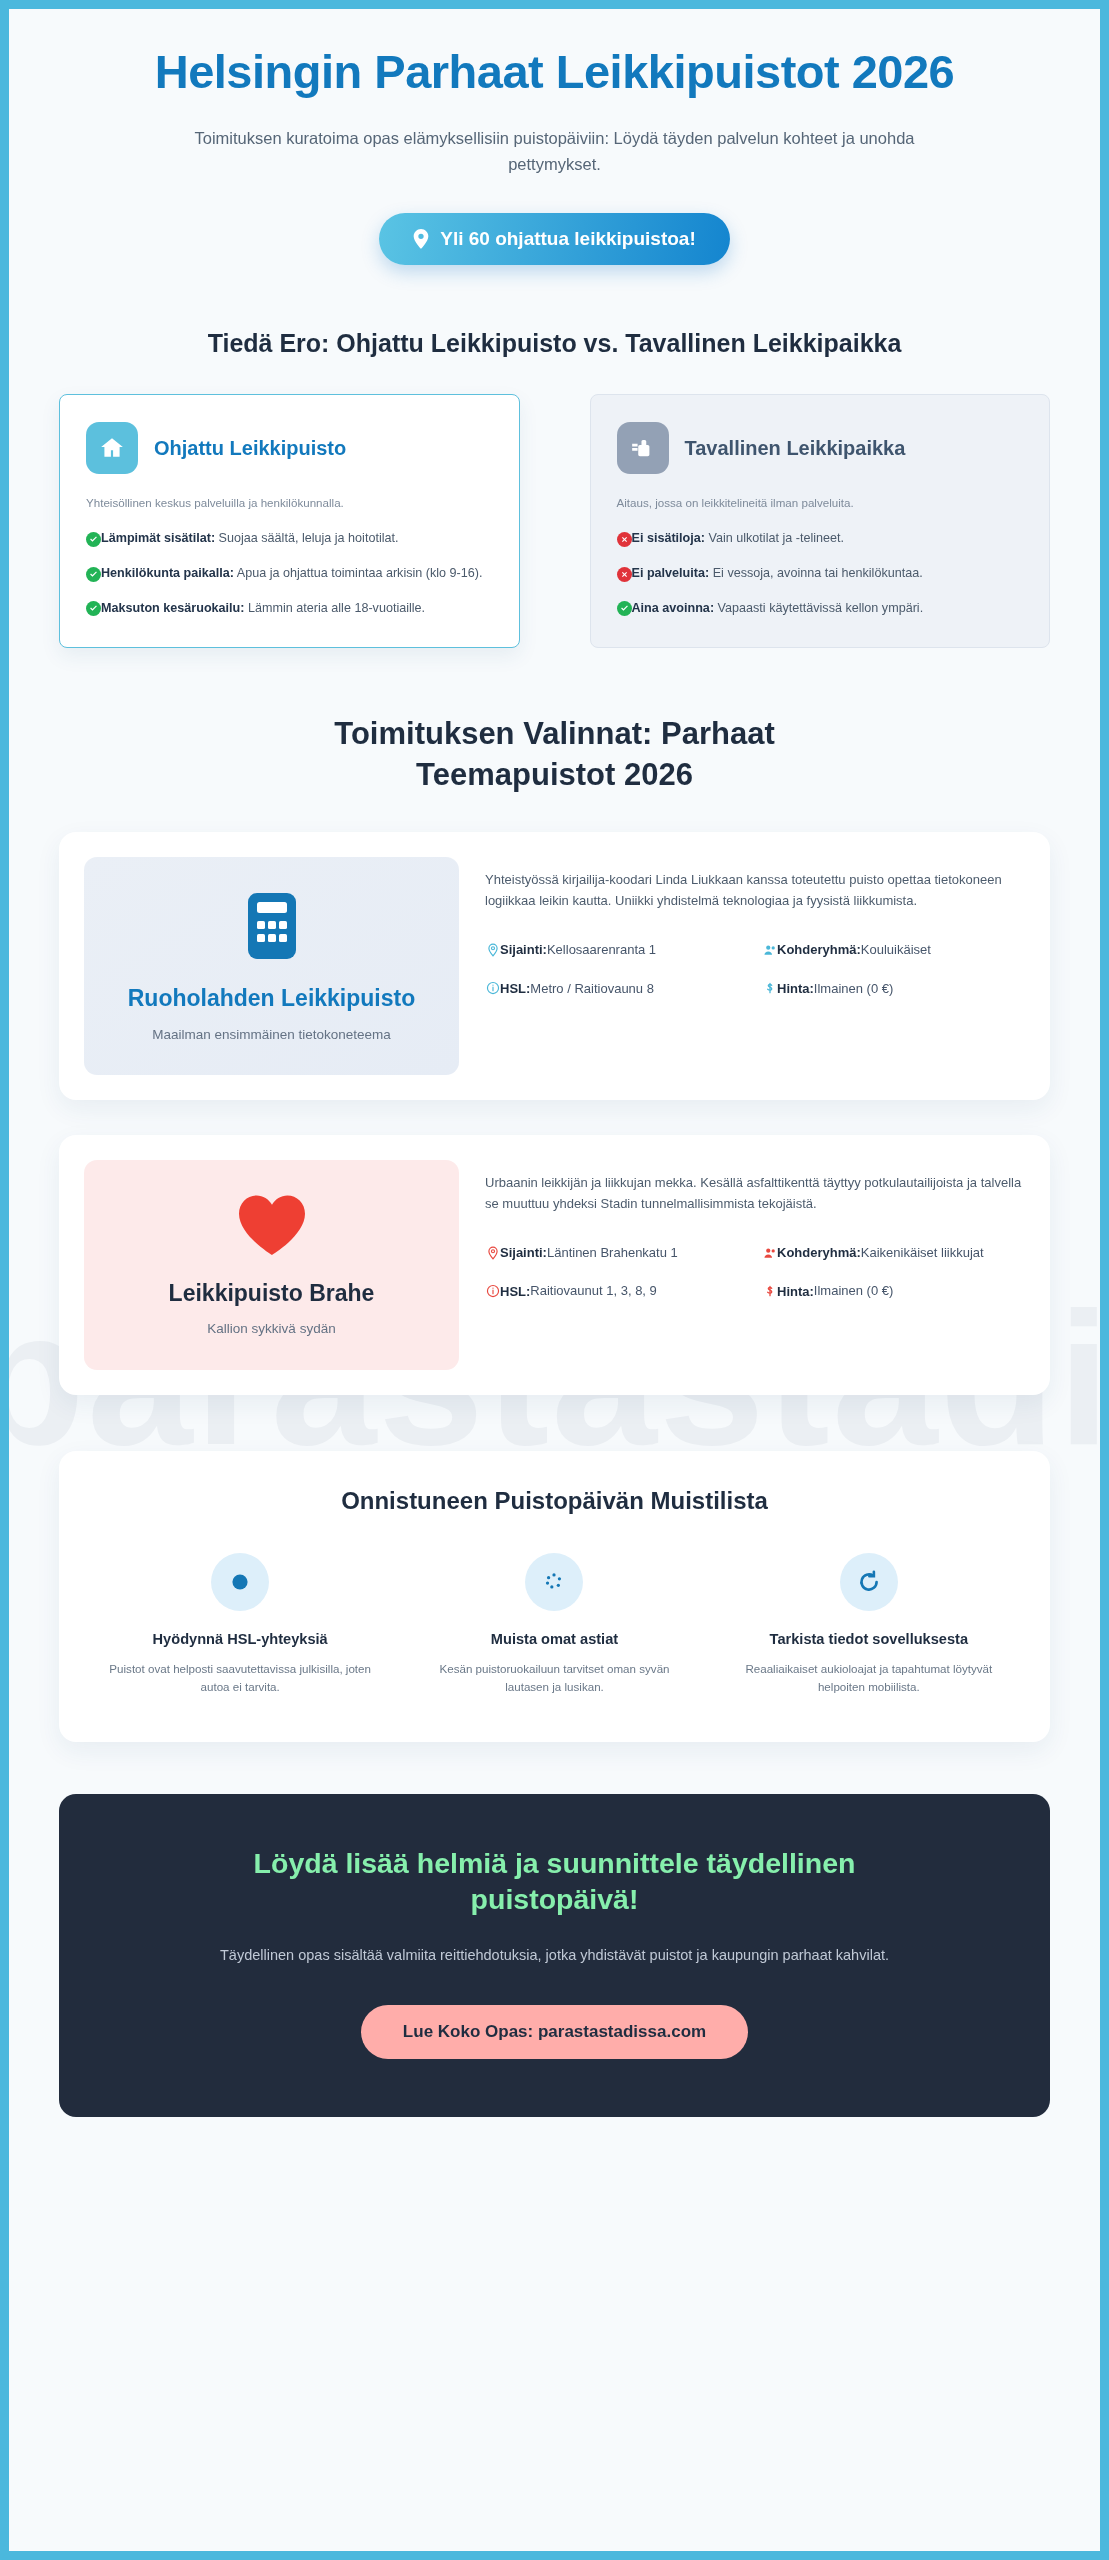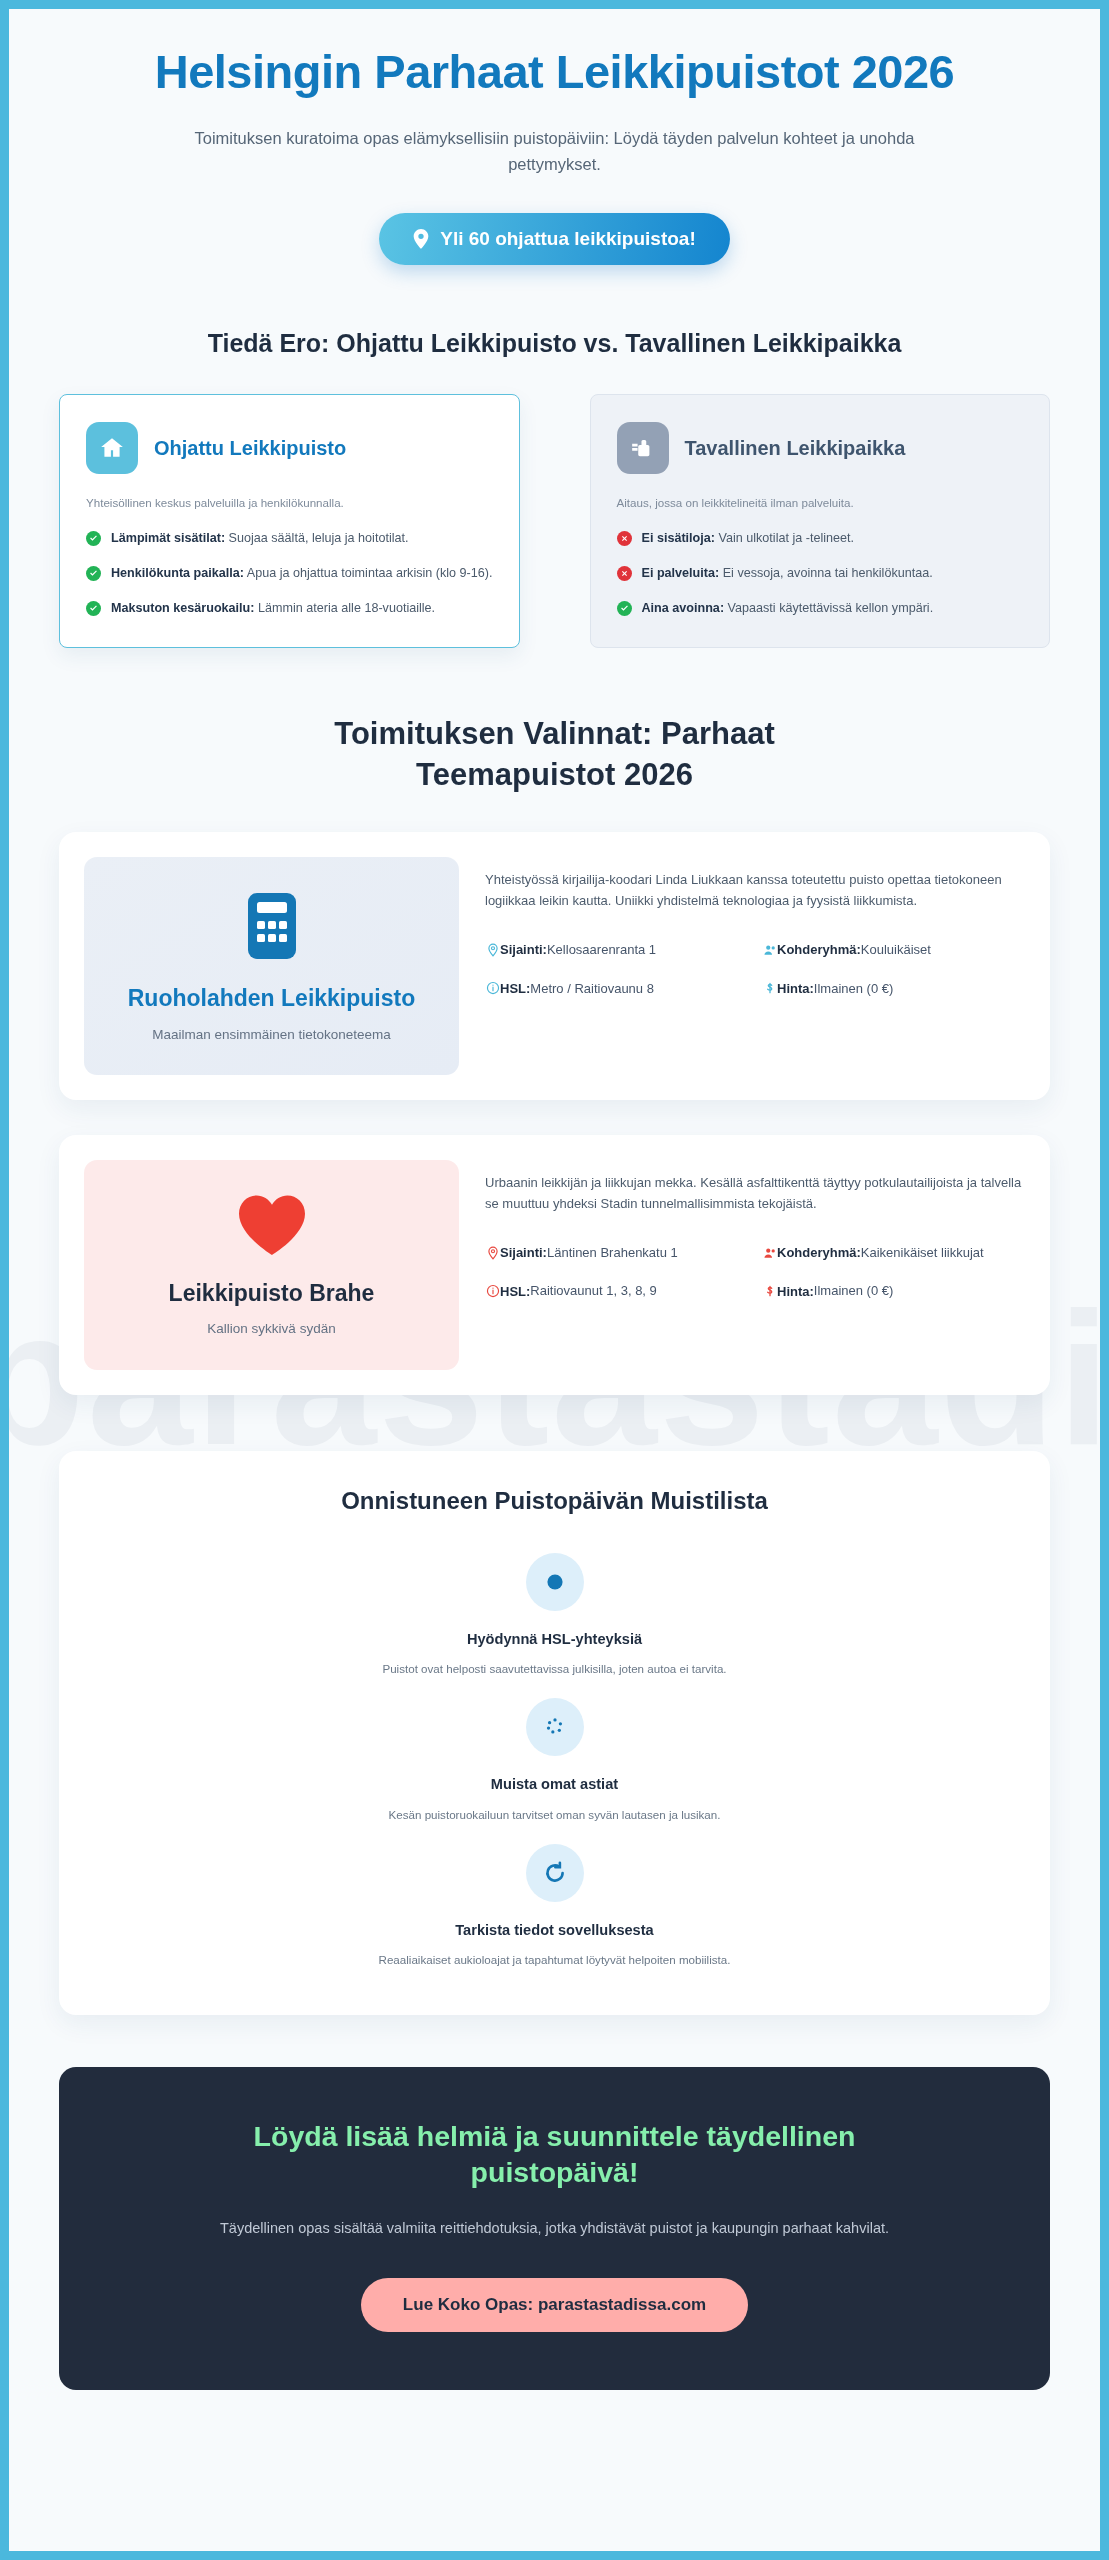--- a/index.html
+++ b/index.html
@@ -114,22 +114,21 @@
   .cmp-title.grey { color: #3f556e; }
   .cmp-desc {
     margin-top: 20px;
     font-size: 11.6px;
     color: #7e8b9b;
     line-height: 1.5;
   }
   .cmp-list { margin-top: 18px; list-style: none; }
   .cmp-list li {
     display: flex;
-    gap: 10px;
-    align-items: flex-start;
+    align-items: center;
     margin-bottom: 16px;
     font-size: 12.6px;
     line-height: 1.48;
     color: #4b5a6b;
   }
   .cmp-list li:last-child { margin-bottom: 0; }
   .dot {
     width: 15px; height: 15px; border-radius: 50%;
     flex: 0 0 auto; margin-top: 2px;
     display: flex; align-items: center; justify-content: center;
@@ -205,21 +204,21 @@
   }
   .checklist h2 {
     text-align: center;
     font-size: 24px;
     font-weight: 700;
     color: #1f2d40;
   }
   .tips {
     margin-top: 38px;
     display: grid;
-    grid-template-columns: repeat(1, 1fr);
+    grid-template-columns: repeat(3, 1fr);
     gap: 20px;
   }
   .tip { text-align: center; padding: 0 12px; }
   .tip-ico {
     width: 58px; height: 58px;
     border-radius: 50%;
     background: #ddeffa;
     margin: 0 auto;
     display: flex; align-items: center; justify-content: center;
   }

